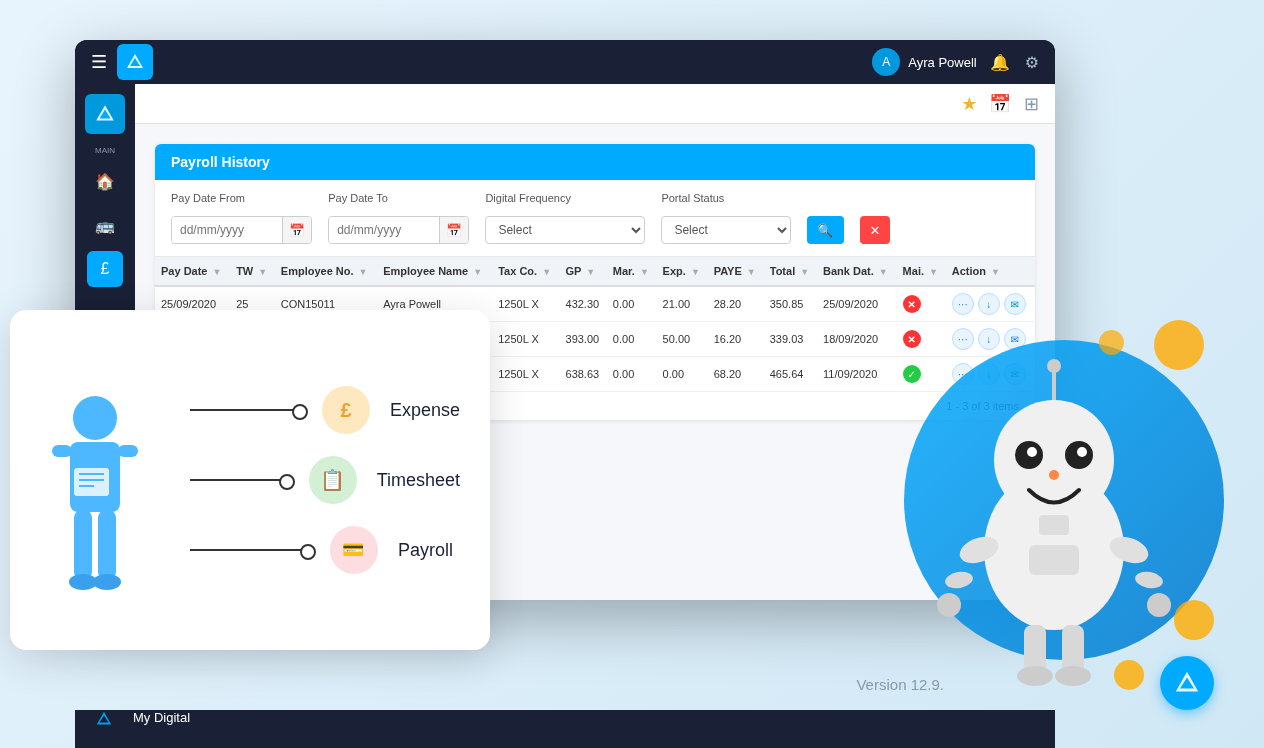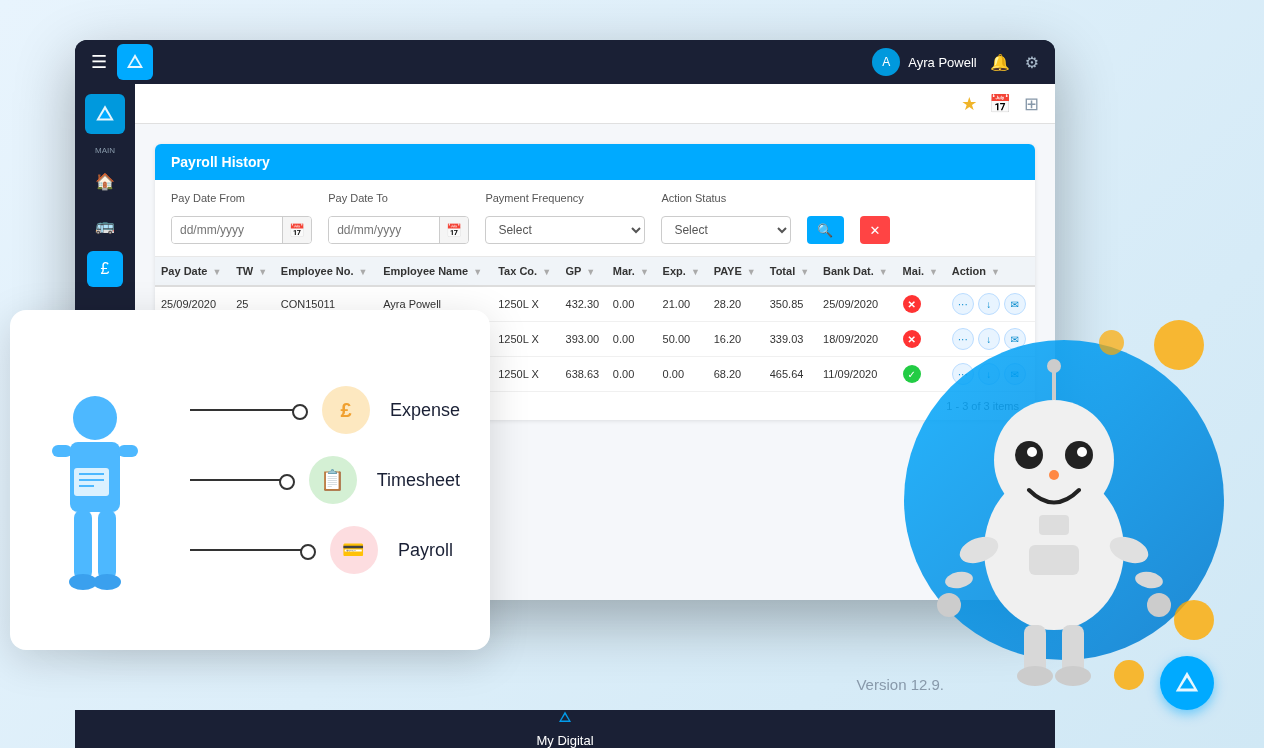--- a/index.html
+++ b/index.html
@@ -402,24 +402,22 @@
 
     
     .footer-bar {
       position: absolute;
       bottom: 0;
       left: 75px;
       width: 980px;
       height: 38px;
       background: #1a2035;
       display: flex;
-      align-items: center;
       padding: 0 20px;
-      gap: 8px;
-      flex-direction: column;
+      gap: 20px;
     }
 
     .footer-text {
       color: white;
       font-size: 13px;
     }
   </style>
 </head>
 <body>
 
@@ -487,31 +485,31 @@
 
             <div class="filter-group">
               <label class="filter-label">Pay Date To</label>
               <div class="filter-input-wrap">
                 <input type="text" class="filter-input" placeholder="dd/mm/yyyy" style="">
                 <button class="filter-icon-btn">📅</button>
               </div>
             </div>
 
             <div class="filter-group">
-              <label class="filter-label">Payment Frequency</label>
+              <label class="filter-label">Digital Frequency</label>
               <select class="filter-select filter-select-wide">
                 <option>Select</option>
                 <option>Weekly</option>
                 <option>Monthly</option>
                 <option>Bi-weekly</option>
               </select>
             </div>
 
             <div class="filter-group">
-              <label class="filter-label">Action Status</label>
+              <label class="filter-label">Portal Status</label>
               <select class="filter-select">
                 <option>Select</option>
                 <option>Sent</option>
                 <option>Not Sent</option>
               </select>
             </div>
 
             <button class="filter-btn btn-search">🔍</button>
             <button class="filter-btn btn-clear">✕</button>
           </div>

